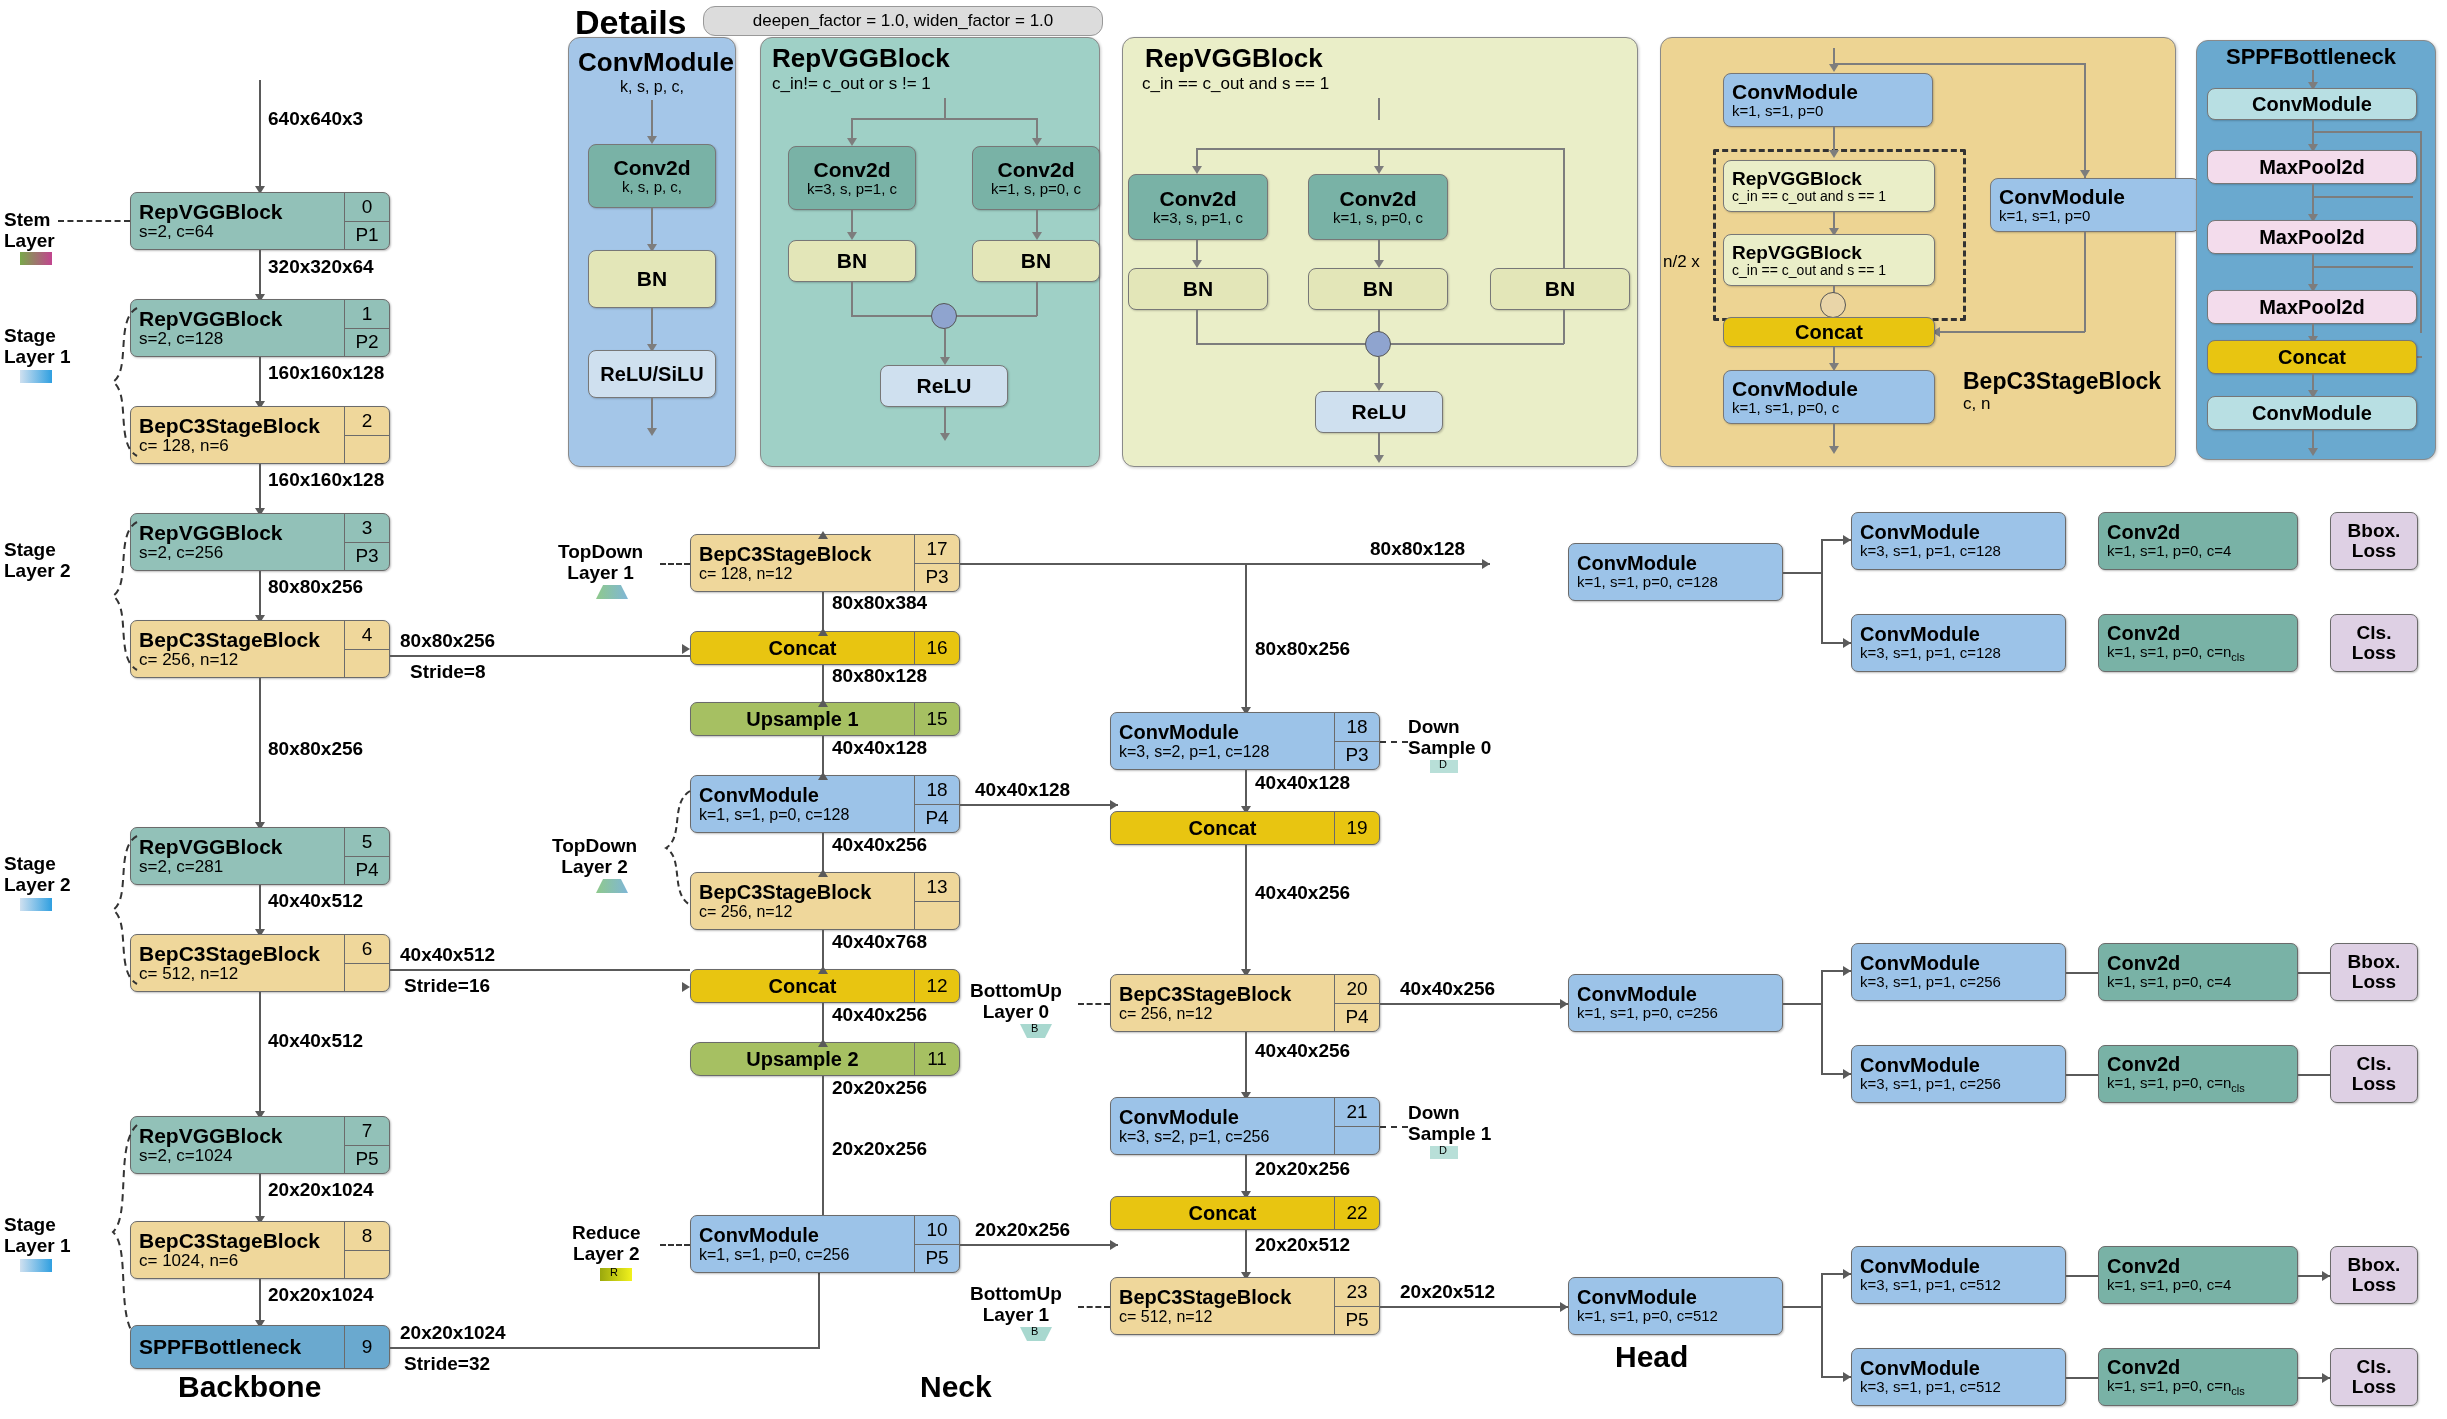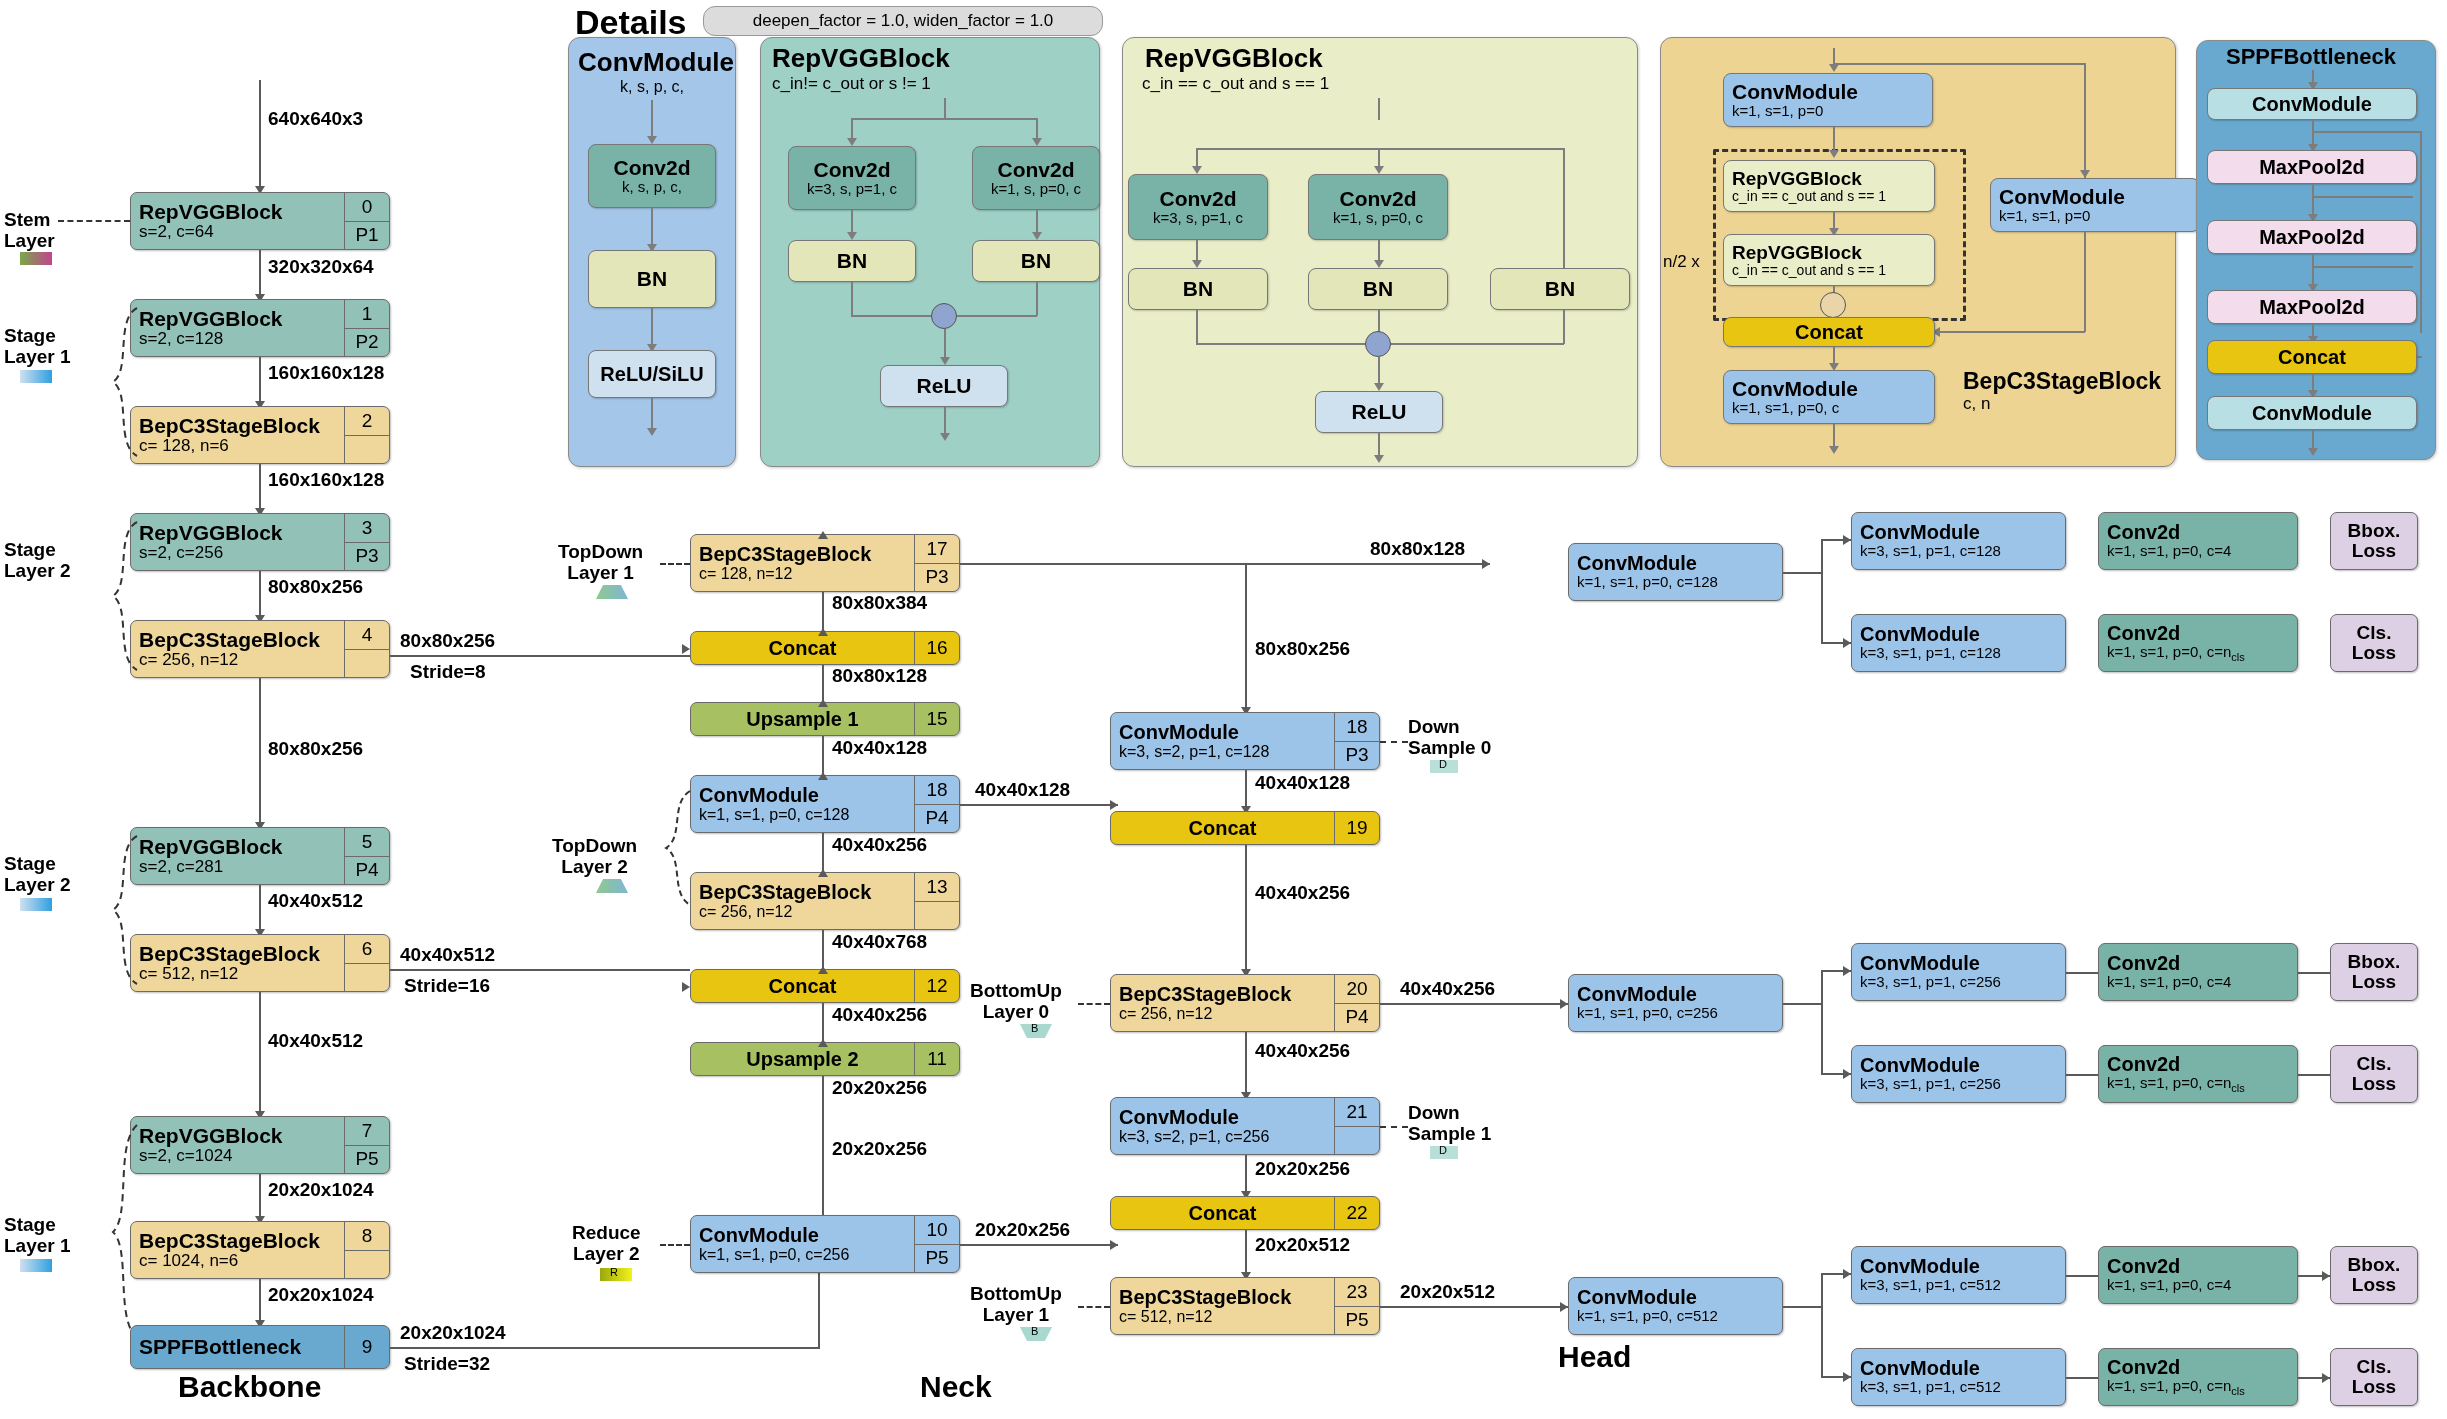--- a/index.html
+++ b/index.html
@@ -562,21 +562,21 @@
       </div>
     <div class="idx">
         <div class="n">12</div>
       </div>
   </div>
   <div class="abs arrowright" style="left:682px;top:982px;"></div>
   <div class="abs ln lnv" style="left:822px;top:1003px;height:40px;"></div>
   <div class="abs arrowhead" style="left:818px;top:966px;transform:rotate(180deg);"></div>
   <div class="abs lbl lbl-dim" style="left:832px;top:1004px;">40x40x256</div>
 
-  <div class="abs node c-up" style="left:690px;top:1042px;width:270px;height:34px;">
+  <div class="abs node c-up" style="left:690px;top:1042px;width:270px;height:34px;border-radius:10px;">
     <div class="body" style="align-items:center;justify-content:center;">
         <div class="ttl" style="font-size:20px;">Upsample 2</div>
       </div>
     <div class="idx">
         <div class="n">11</div>
       </div>
   </div>
   <div class="abs ln lnv" style="left:822px;top:1076px;height:42px;"></div>
   <div class="abs arrowhead" style="left:818px;top:1039px;transform:rotate(180deg);"></div>
   <div class="abs lbl lbl-dim" style="left:832px;top:1077px;">20x20x256</div>
@@ -872,15 +872,15 @@
     <div class="ttl" style="font-size:19px;">Loss</div>
       </div>
   </div>
   <div class="abs node c-loss" style="left:2330px;top:1348px;width:88px;height:58px;">
     <div class="body" style="align-items:center;">
         <div class="ttl" style="font-size:19px;">Cls.</div>
     <div class="ttl" style="font-size:19px;">Loss</div>
       </div>
   </div>
 
-  <div class="abs lbl lbl-sec" style="left:1558px;top:1340px;">Head</div>
+  <div class="abs lbl lbl-sec" style="left:1615px;top:1340px;">Head</div>
 
 </div>
 
 </body></html>

